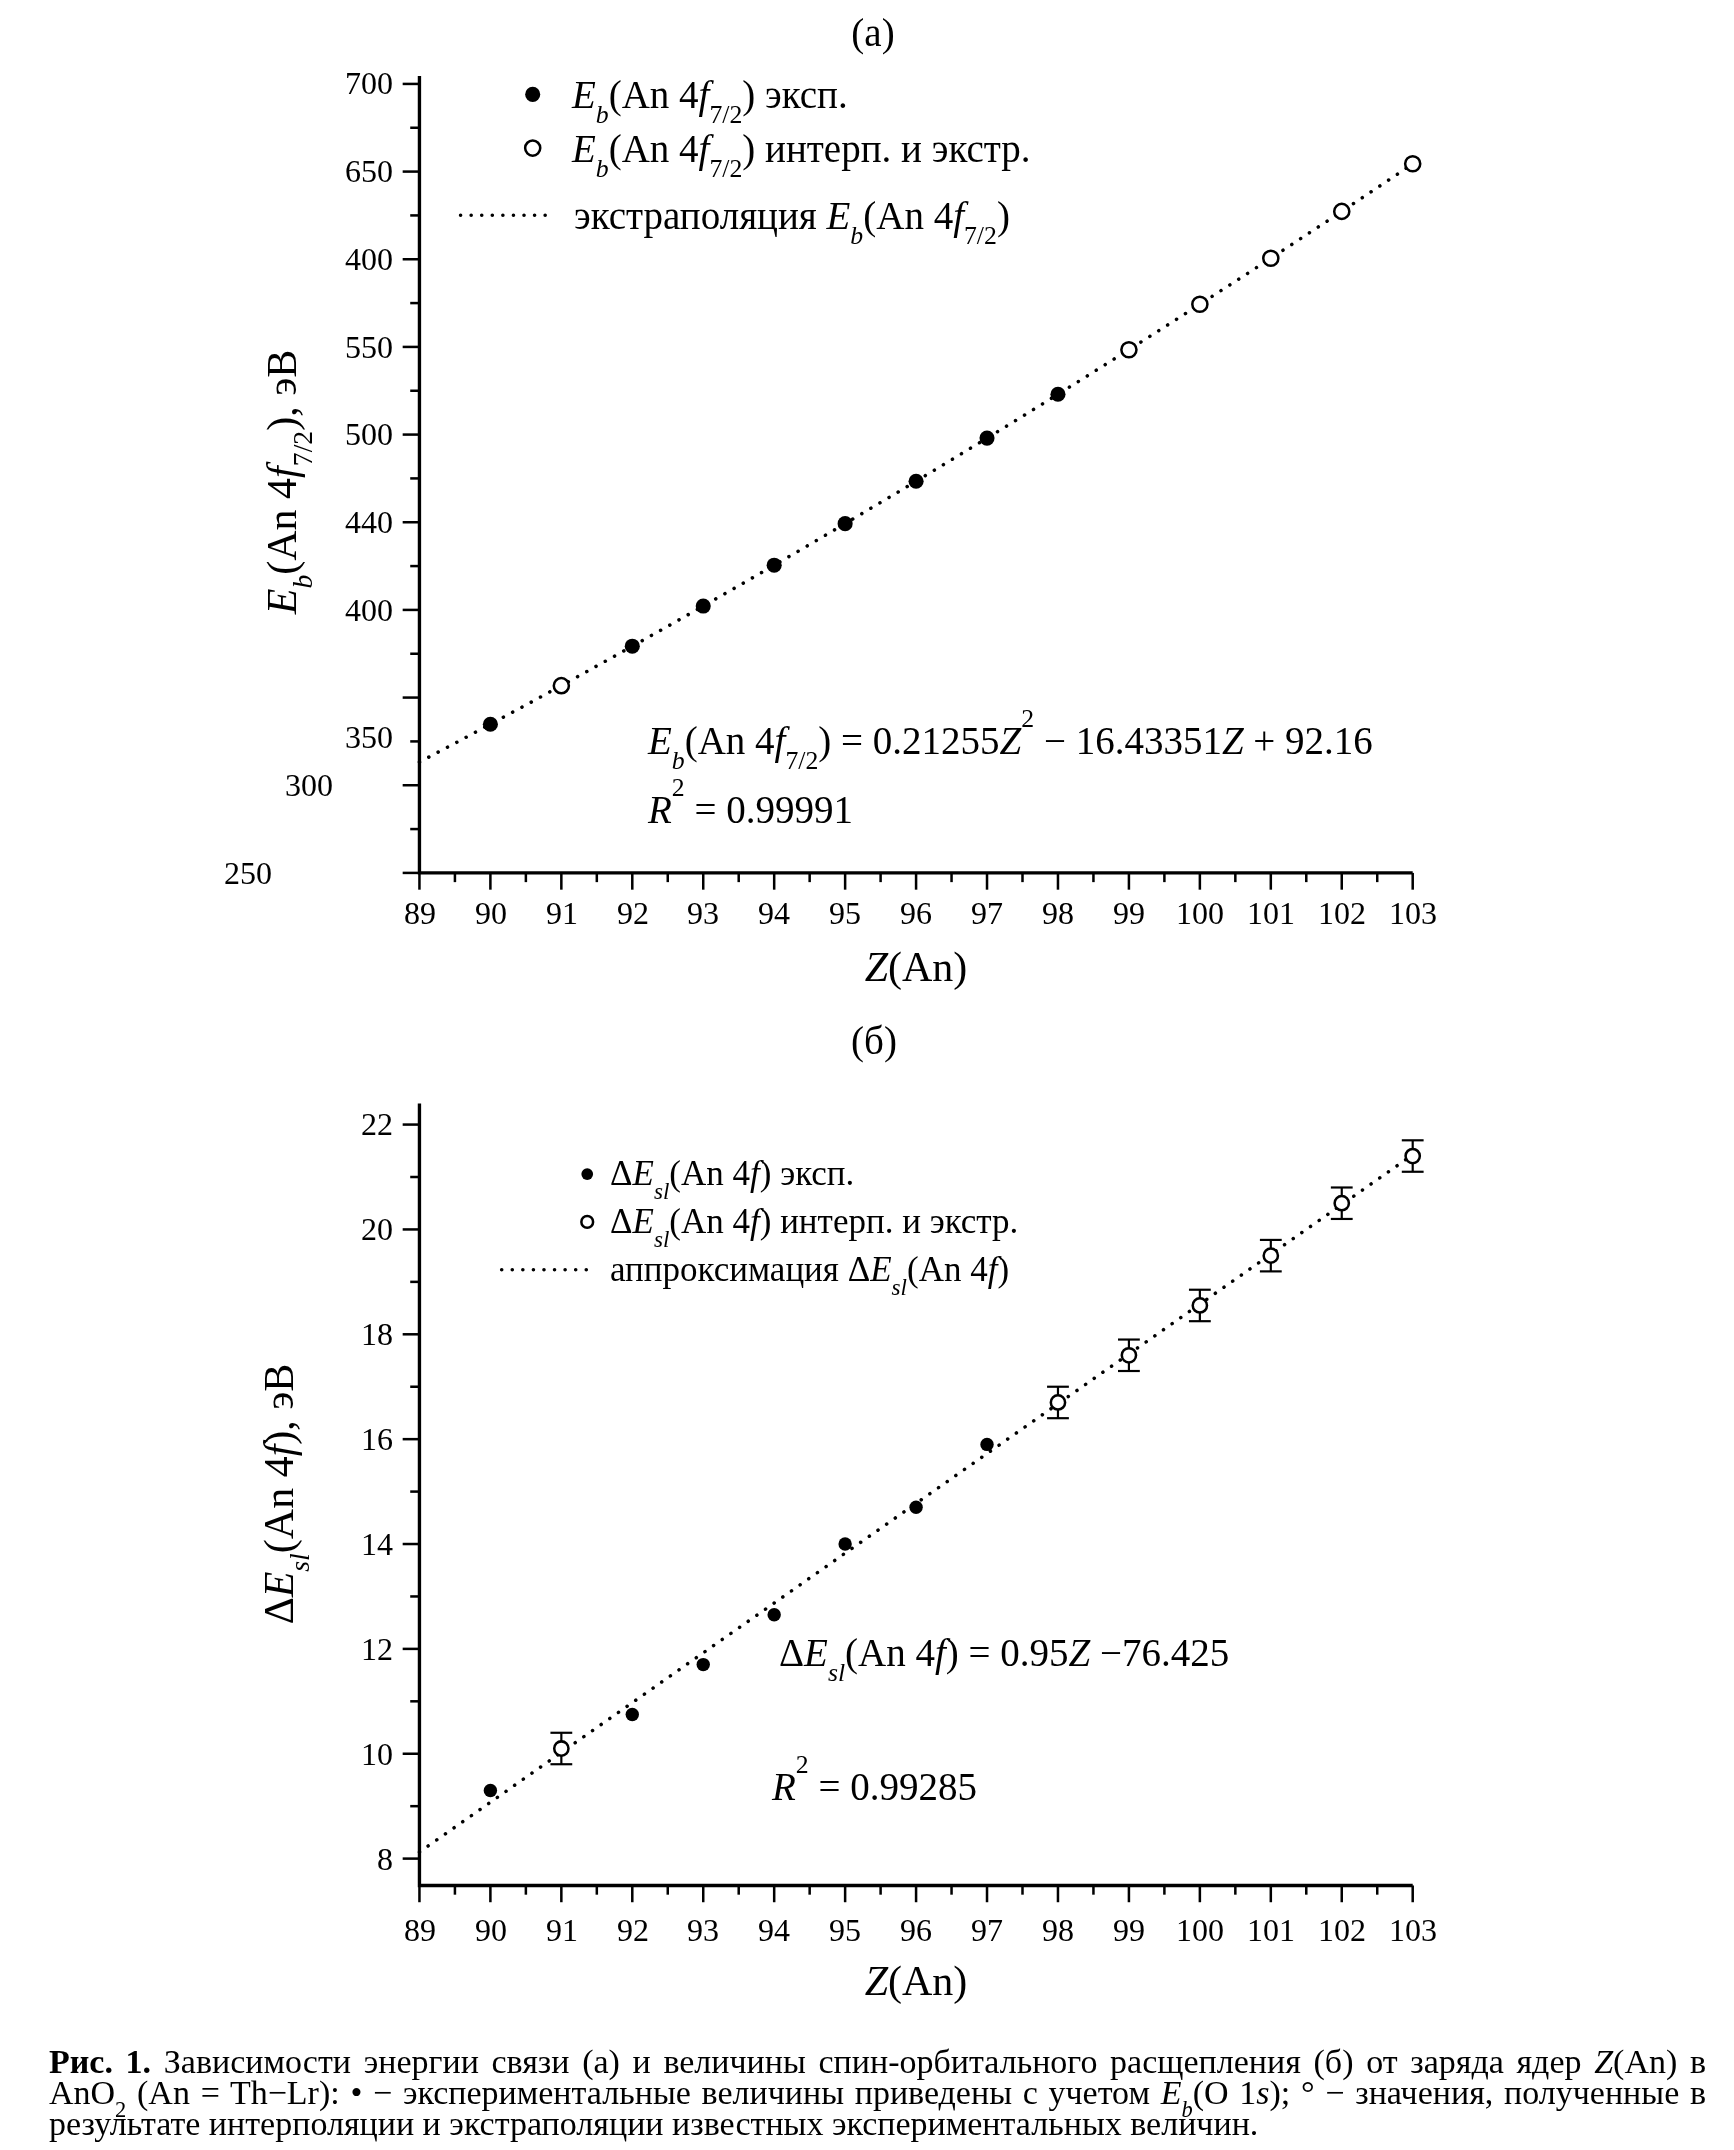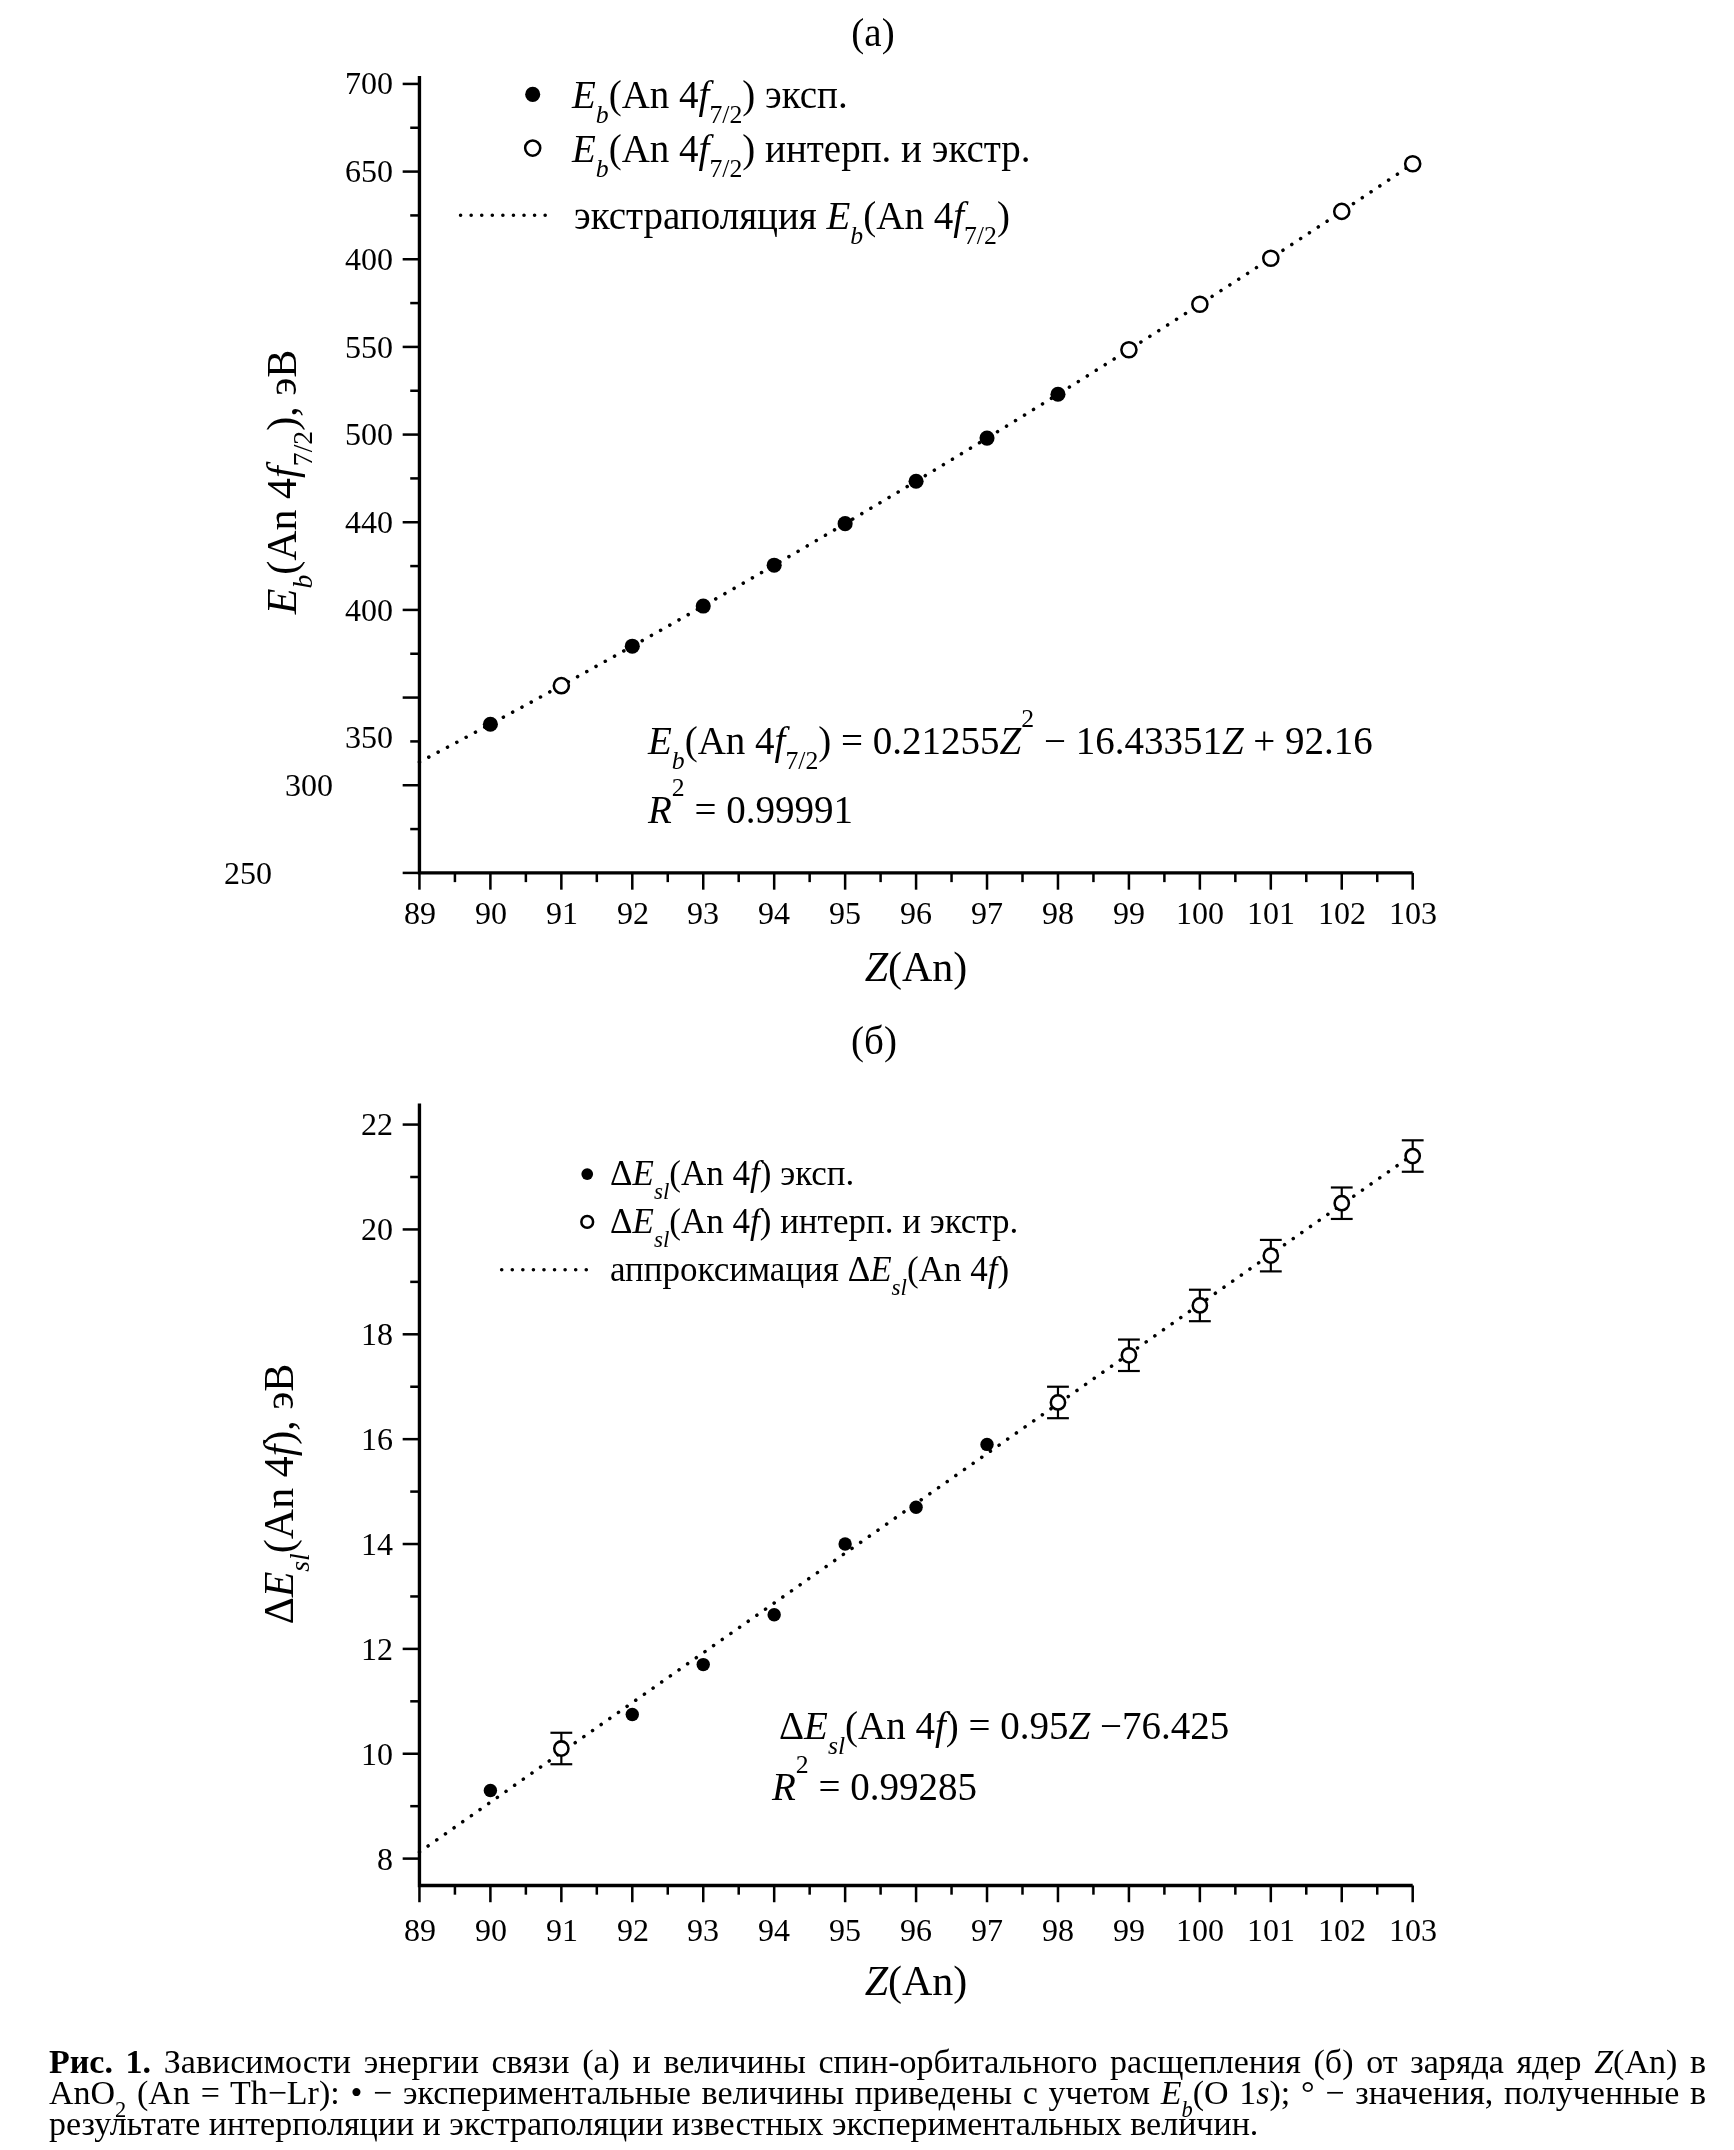--- a/index.html
+++ b/index.html
@@ -15,21 +15,21 @@
   .pa{left:873px;top:32px;}
   .pb{left:874px;top:1040px;}
   .la1{left:572px;top:94px;}
   .la2{left:572px;top:148px;}
   .la3{left:574px;top:215px;}
   .lb1{left:610px;top:1174px;}
   .lb2{left:610px;top:1222px;}
   .lb3{left:610px;top:1270px;}
   .ea1{left:648px;top:740px;}
   .ea2{left:648px;top:809px;}
-  .eb1{left:779px;top:1725px;}
+  .eb1{left:779px;top:1652px;}
   .eb2{left:772px;top:1786px;}
   .yla{left:282px;top:482px;}
   .ylb{left:279px;top:1494px;}
   .xla{left:916px;top:967px;}
   .xlb{left:916px;top:1981px;}
   .cap{position:absolute;left:49px;top:2046px;width:1657px;margin:0;
        font-size:34px;line-height:31px;text-align:justify;}
   .tk{font-size:32px;}
 </style>
 </head>

